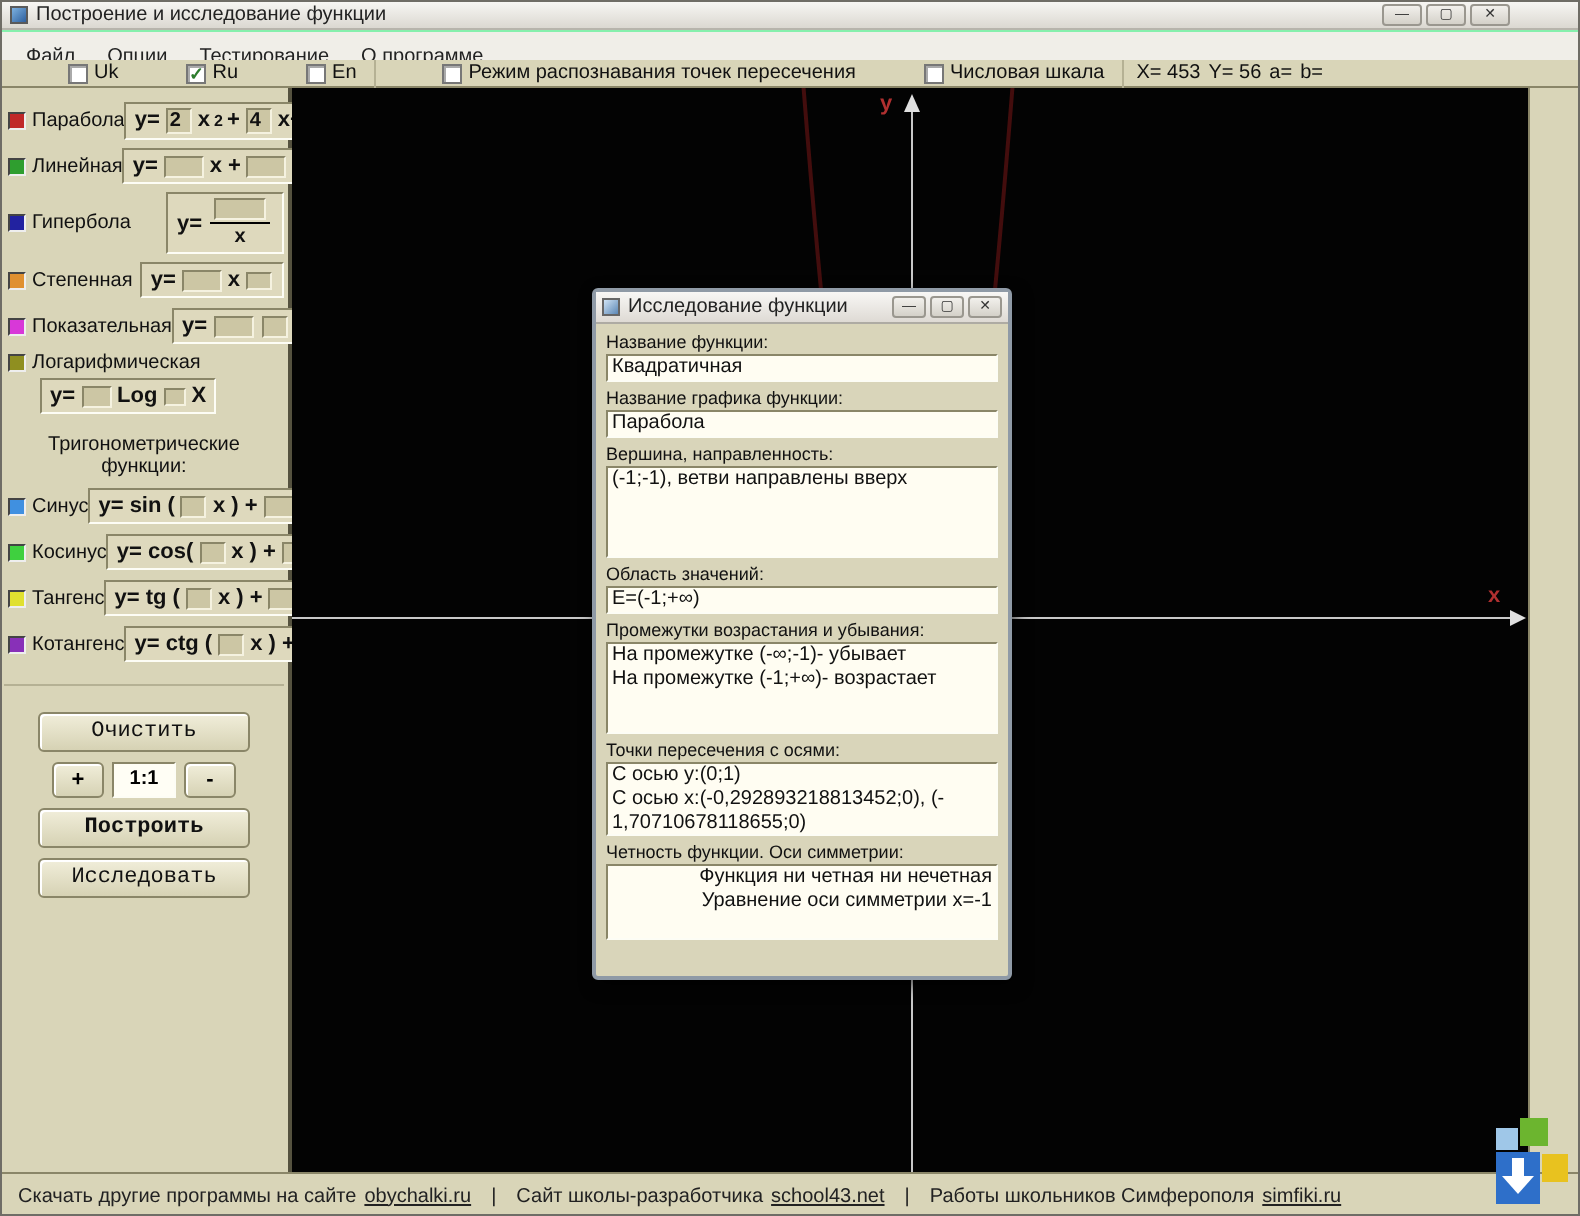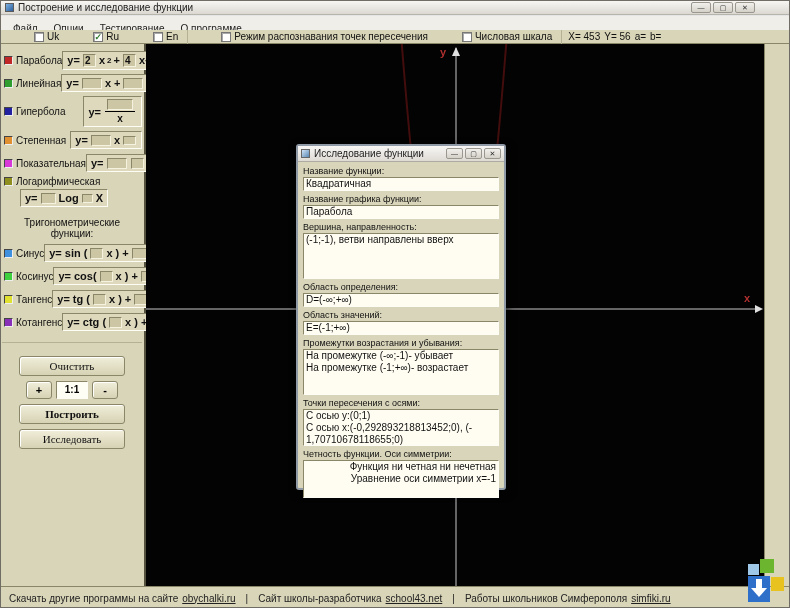--- a/index.html
+++ b/index.html
@@ -1,20 +1,20 @@
 <!DOCTYPE html>
 <html><head>
 <meta charset="utf-8">
 <style>
   * { margin:0; padding:0; box-sizing:border-box; }
   html,body { background:#444; }
   body { font-family:"Liberation Sans", sans-serif; }
   #app {
     position:relative; width:790px; height:608px; margin:0 auto;
-    background:#e5e5e5; border:1px solid #6f6d66; overflow:hidden;
+    background:#86efac; border:1px solid #6f6d66; overflow:hidden;
   }
   
   #titlebar {
     position:absolute; left:0; top:0; width:100%; height:14px;
     background:linear-gradient(#f7f6f3,#dbd8d1);
     border-bottom:1px solid #b7b4ac;
     display:flex; align-items:center; gap:4px; padding:0 4px;
   }
   #app-icon { width:9px; height:9px; background:linear-gradient(135deg,#7db1e0,#2d5f9e); border:1px solid #5a5a5a; }
   #title-text { font-size:10px; color:#222; }
@@ -75,21 +75,21 @@
   .fbox.sub { vertical-align:sub; min-height:9px; line-height:9px; font-size:8px; }
   .frac { display:inline-flex; flex-direction:column; align-items:center; margin:0 3px; }
   .frac .bar { height:1px; background:#000; align-self:stretch; margin:1px 0; }
   .frac .den { font-size:10px; font-weight:bold; }
   #trig-header { text-align:center; font-size:10px; color:#111; margin:10px 0 4px 0; }
   #panel-buttons { margin-top:10px; border-top:1px solid #b5b194; padding-top:8px; }
   .pbtn {
     display:block; margin:5px auto; width:106px; height:20px;
     background:linear-gradient(#f1eeda,#d6d2b4); border:1px solid #8a8668; border-radius:3px;
     box-shadow:inset 1px 1px 0 #fff; font-size:11px; color:#111; text-align:center; line-height:18px;
-    font-family:Liberation Serif, serif;
+    font-family:Liberation Mono, monospace;
   }
   .pbtn.bold { font-weight:bold; }
   #zoom-row { display:flex; justify-content:center; align-items:center; gap:4px; margin:5px 0; }
   .zbtn { width:26px; height:18px; background:linear-gradient(#f1eeda,#d6d2b4);
     border:1px solid #8a8668; border-radius:3px; box-shadow:inset 1px 1px 0 #fff;
     font-size:11px; font-weight:bold; text-align:center; line-height:16px; }
   #scale-box { width:32px; height:18px; background:#fffef5; border:1px solid;
     border-color:#8a8668 #fdfdf5 #fdfdf5 #8a8668; font-size:10px; font-weight:bold;
     text-align:center; line-height:16px; }
   
@@ -369,26 +369,20 @@
             <div>Парабола</div>
           </div>
         </div>
         <div class="dfield">
           <div class="dlabel">Вершина, направленность:</div>
           <div class="dinput" style="height: 46px;">
             <div>(-1;-1), ветви направлены вверх</div>
           </div>
         </div>
         <div class="dfield">
-          <div class="dlabel">Область определения:</div>
-          <div class="dinput" style="height: 14px;">
-            <div>D=(-∞;+∞)</div>
-          </div>
-        </div>
-        <div class="dfield">
           <div class="dlabel">Область значений:</div>
           <div class="dinput" style="height: 14px;">
             <div>E=(-1;+∞)</div>
           </div>
         </div>
         <div class="dfield">
           <div class="dlabel">Промежутки возрастания и убывания:</div>
           <div class="dinput" style="height: 46px;">
             <div>На промежутке (-∞;-1)- убывает</div>
             <div>На промежутке (-1;+∞)- возрастает</div>

